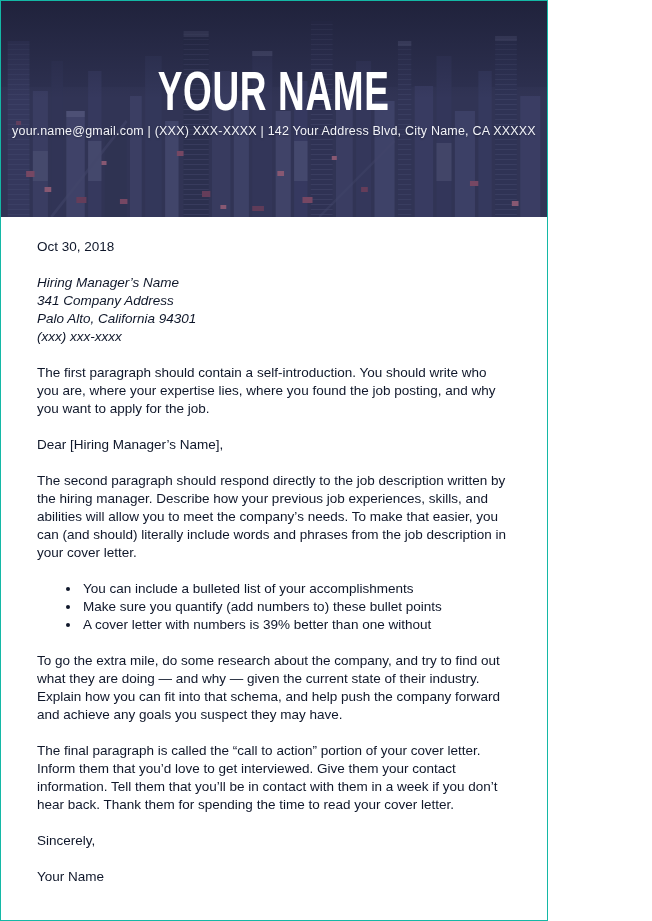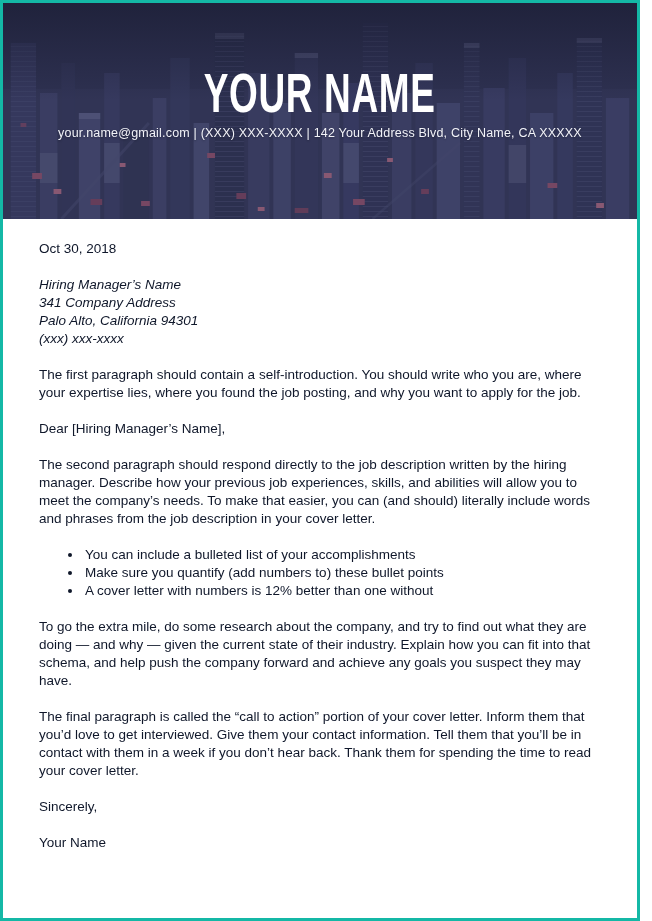--- a/index.html
+++ b/index.html
@@ -1,21 +1,21 @@
 <!DOCTYPE html>
 <html><head>
 <meta charset="utf-8">
 <style>
   html, body { margin: 0; padding: 0; background: #ffffff; }
   .page {
     position: relative;
-    width: 640px;
+    width: 548px;
     height: 921px;
     box-sizing: border-box;
-    border: 3px solid #14b8a6;
+    border: 1px solid #14b8a6;
     background: #ffffff;
     overflow: hidden;
     font-family: "Liberation Sans", "DejaVu Sans", sans-serif;
   }
   
   .header {
     position: relative;
     width: 100%;
     height: 216px;
     overflow: hidden;
@@ -180,21 +180,21 @@
 
     <p>The first paragraph should contain a self-introduction. You should write who you are, where your expertise lies, where you found the job posting, and why you want to apply for the job.</p>
 
     <p>Dear [Hiring Manager’s Name],</p>
 
     <p>The second paragraph should respond directly to the job description written by the hiring manager. Describe how your previous job experiences, skills, and abilities will allow you to meet the company’s needs. To make that easier, you can (and should) literally include words and phrases from the job description in your cover letter.</p>
 
     <ul class="bullet-list">
       <li>You can include a bulleted list of your accomplishments</li>
       <li>Make sure you quantify (add numbers to) these bullet points</li>
-      <li>A cover letter with numbers is 12% better than one without</li>
+      <li>A cover letter with numbers is 39% better than one without</li>
     </ul>
 
     <p>To go the extra mile, do some research about the company, and try to find out what they are doing — and why — given the current state of their industry. Explain how you can fit into that schema, and help push the company forward and achieve any goals you suspect they may have.</p>
 
     <p>The final paragraph is called the “call to action” portion of your cover letter. Inform them that you’d love to get interviewed. Give them your contact information. Tell them that you’ll be in contact with them in a week if you don’t hear back. Thank them for spending the time to read your cover letter.</p>
 
     <p class="closing">Sincerely,</p>
 
     <p>Your Name</p>
 

